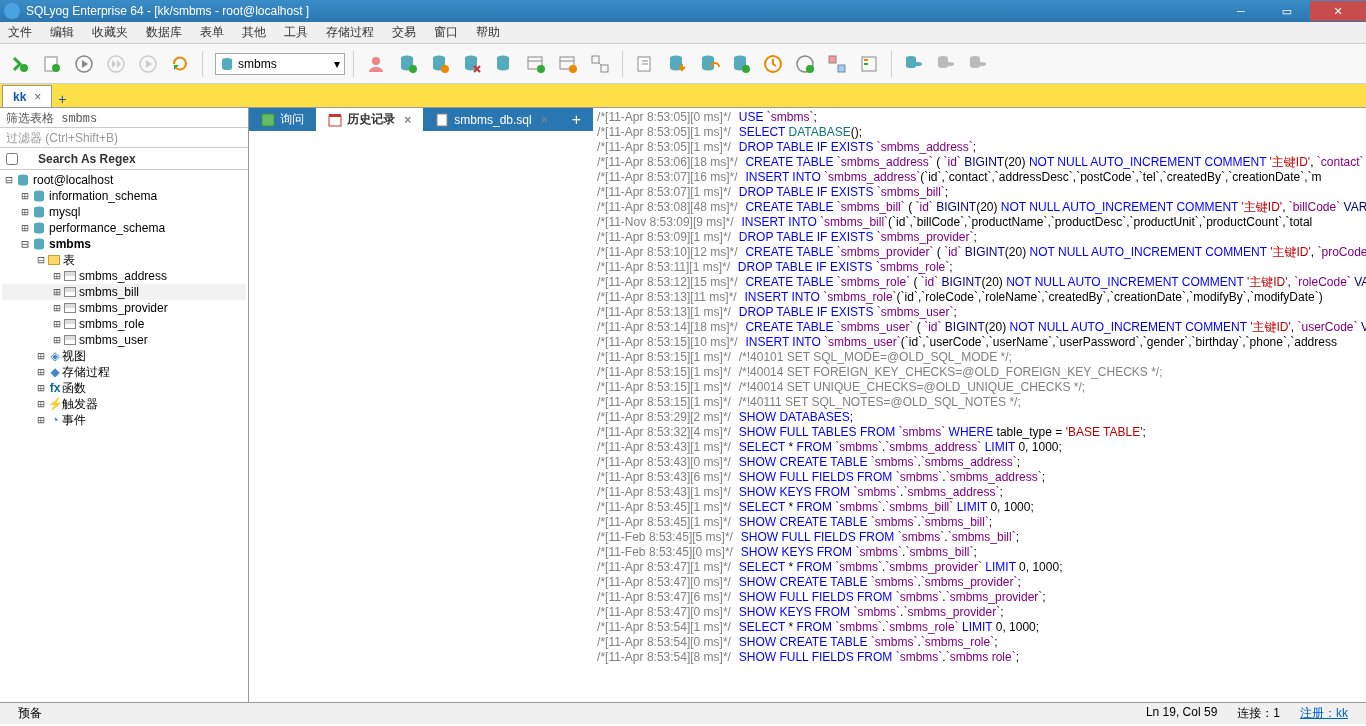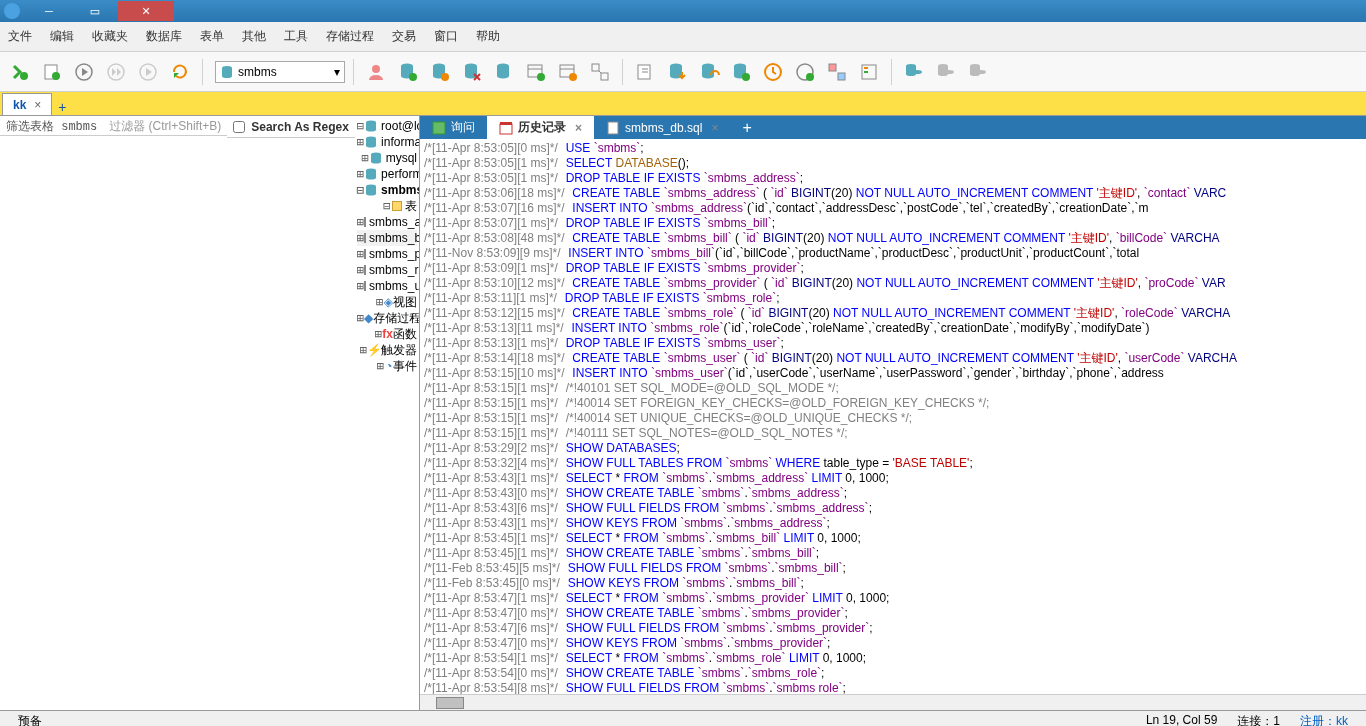--- a/index.html
+++ b/index.html
@@ -3,75 +3,76 @@
 <meta charset="utf-8">
 <style>
 *{margin:0;padding:0;box-sizing:border-box;font-family:"Microsoft YaHei",SimSun,Arial,sans-serif;font-size:12px}
 body{background:#fff;overflow:hidden;width:1366px;height:726px}
 .titlebar{height:22px;background:linear-gradient(#3a8cc7,#2a76b0);display:flex;align-items:center;color:#fff;padding-left:4px}
 .titlebar .logo{width:16px;height:16px;background:#4aa3e0;border-radius:50%;margin-right:6px}
 .titlebar .title{flex:1;font-size:12px}
 .winbtns{display:flex}
 .winbtn{width:46px;height:20px;display:flex;align-items:center;justify-content:center;color:#fff;font-size:11px}
 .winbtn.close{background:#c94c4c;width:56px}
-.menubar{height:30px;background:#f0f0f0;display:flex;align-items:center;padding-left:8px;border-bottom:1px solid #d0d0d0}
+.menubar{height:22px;background:#f0f0f0;display:flex;align-items:center;padding-left:8px;border-bottom:1px solid #d0d0d0}
 .menubar span{margin-right:18px;color:#333;cursor:default}
 .toolbar{height:40px;background:#f8f8f8;display:flex;align-items:center;padding-left:6px;border-bottom:1px solid #d0d0d0;gap:4px}
 .tbtn{width:28px;height:28px;display:flex;align-items:center;justify-content:center;border-radius:3px}
 .tbtn svg{width:20px;height:20px}
 .tsep{width:1px;height:26px;background:#d0d0d0;margin:0 4px}
 .dbsel{width:130px;height:22px;border:1px solid #aaa;display:flex;align-items:center;padding:0 4px;background:#fff;margin-left:4px}
 .dbsel .cyl{width:14px;height:14px;margin-right:4px}
 .dbsel .dd{margin-left:auto}
 .conntabs{height:24px;background:#fde047;border-bottom:1px solid #999;display:flex;align-items:flex-end}
 .conntab{height:22px;padding:0 10px;background:#fff;border:1px solid #999;border-bottom:none;display:flex;align-items:center;margin-left:2px;font-weight:bold;color:#15a}
 .conntab .x{margin-left:8px;color:#666;font-weight:normal}
 .plus{width:20px;text-align:center;color:#15a;font-size:14px}
 .mainrow{display:flex;height:594px}
-.sidebar{width:420px;background:#fff;border-right:1px solid #999;display:flex;flex-direction:row}
+.sidebar{width:420px;background:#fff;border-right:1px solid #999;display:flex;flex-direction:column}
 .filterbox{height:20px;border-bottom:1px solid #ccc;padding:2px 6px;color:#555;font-family:"Courier New",monospace}
 .filterph{height:20px;border-bottom:1px solid #ccc;padding:2px 6px;color:#999}
-.regex{height:22px;padding:3px 6px;display:flex;align-items:center;gap:6px;font-family:"Courier New",monospace;font-weight:bold;color:#333;border-bottom:1px solid #ccc}
+.regex{height:22px;padding:3px 6px;display:flex;align-items:center;gap:20px;font-family:"Courier New",monospace;font-weight:bold;color:#333;border-bottom:1px solid #ccc}
 .regex input{width:12px;height:12px}
 .tree{flex:1;overflow:auto;padding:2px;font-family:"SimSun","Courier New",monospace;font-size:12px;line-height:16px}
 .node{display:flex;align-items:center;height:16px;white-space:nowrap}
 .node .tw{width:14px;text-align:center;color:#666;font-family:monospace}
 .node .sp{display:inline-block}
 .cylicon{width:14px;height:12px;display:inline-block;margin-right:3px}
 .tblicon{width:12px;height:10px;border:1px solid #888;display:inline-block;margin-right:3px;background:linear-gradient(#ddd 50%,#fff 50%)}
 .folicon{width:12px;height:10px;background:#ffd76b;display:inline-block;margin-right:3px;border:1px solid #c9a030}
 .sel{background:#f2f2f2}
 .bold{font-weight:bold}
-.right{flex:1;display:flex;flex-direction:column}
+.right{flex:1;display:flex;flex-direction:row}
 .qtabs{height:23px;background:#2a76b0;display:flex;align-items:center}
 .qtab{height:23px;padding:0 12px;display:flex;align-items:center;gap:5px;color:#fff;font-size:12px;cursor:default}
 .qtab.active{background:#fff;color:#333;font-weight:bold}
 .qtab .qi{width:14px;height:14px}
 .qtab .x{color:#888;margin-left:4px}
 .editor{flex:1;background:#fff;overflow:auto;font-family:"Courier New",monospace;font-size:13px;line-height:15px;padding:2px 4px;white-space:pre}
 .c-gray{color:#808080}
 .c-blue{color:#0000ff}
 .c-navy{color:#000080}
 .c-mag{color:#800080}
 .c-red{color:#c00000}
-.c-fn{color:#a16207}
+.c-fn{color:#0f766e}
 .c-blk{color:#000}
 .hscroll{height:16px;background:#f0f0f0;border-top:1px solid #ccc;position:relative}
 .hscroll .thumb{position:absolute;left:16px;top:2px;width:28px;height:12px;background:#c0c0c0;border:1px solid #888}
 .status{height:22px;background:#f0f0f0;border-top:1px solid #999;display:flex;align-items:center;padding:0 8px}
 .status .cell{padding:0 10px}
 .status .r{margin-left:auto;display:flex}
 .status .reg{color:#0060c0;text-decoration:underline}
 svg{overflow:visible}
 </style>
 </head>
 <body>
 
 <div class="titlebar">
  <div class="logo"></div>
+ <div class="title">SQLyog Enterprise 64 - [kk/smbms - root@localhost ]</div>
  <div class="winbtns">
   <div class="winbtn">─</div>
   <div class="winbtn">▭</div>
   <div class="winbtn close">✕</div>
  </div>
 </div>
 
 <div class="menubar" id="menubar">
     <span>文件</span>
     <span>编辑</span>
@@ -370,21 +371,21 @@
         </div>
         <div class="node ">
           <span class="sp" style="width:32px"></span>
           <span class="tw">⊞</span>
           <span style="width:14px;display:inline-block;text-align:center;color:#48c">◆</span>
           <span>存储过程</span>
         </div>
         <div class="node ">
           <span class="sp" style="width:32px"></span>
           <span class="tw">⊞</span>
-          <span style="width:14px;display:inline-block;text-align:center;color:#48c"><b style="color:#ef4444">fx</b></span>
+          <span style="width:14px;display:inline-block;text-align:center;color:#48c"><b style="color:#0369a1">fx</b></span>
           <span>函数</span>
         </div>
         <div class="node ">
           <span class="sp" style="width:32px"></span>
           <span class="tw">⊞</span>
           <span style="width:14px;display:inline-block;text-align:center;color:#48c">⚡</span>
           <span>触发器</span>
         </div>
         <div class="node ">
           <span class="sp" style="width:32px"></span>

